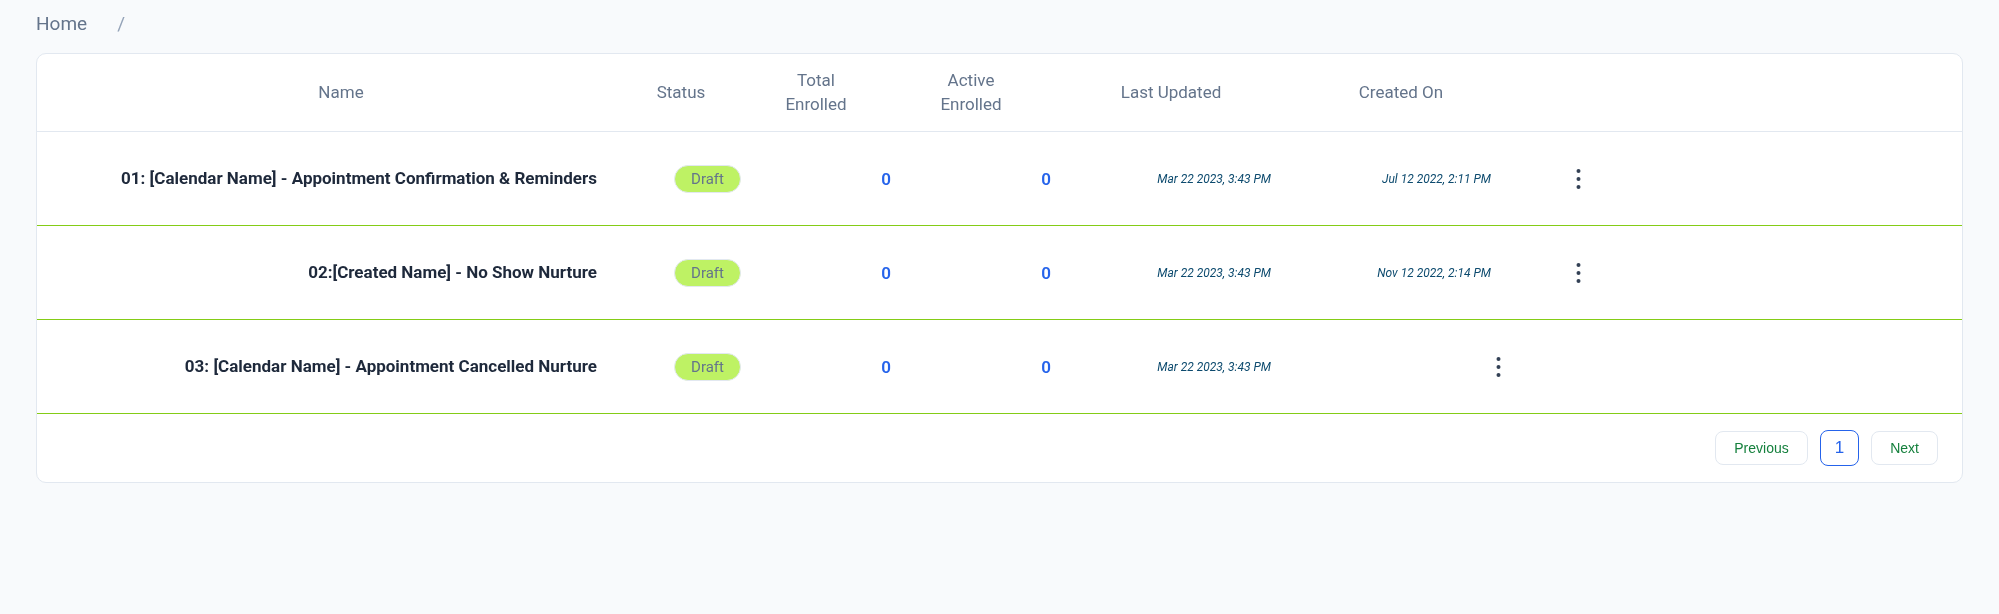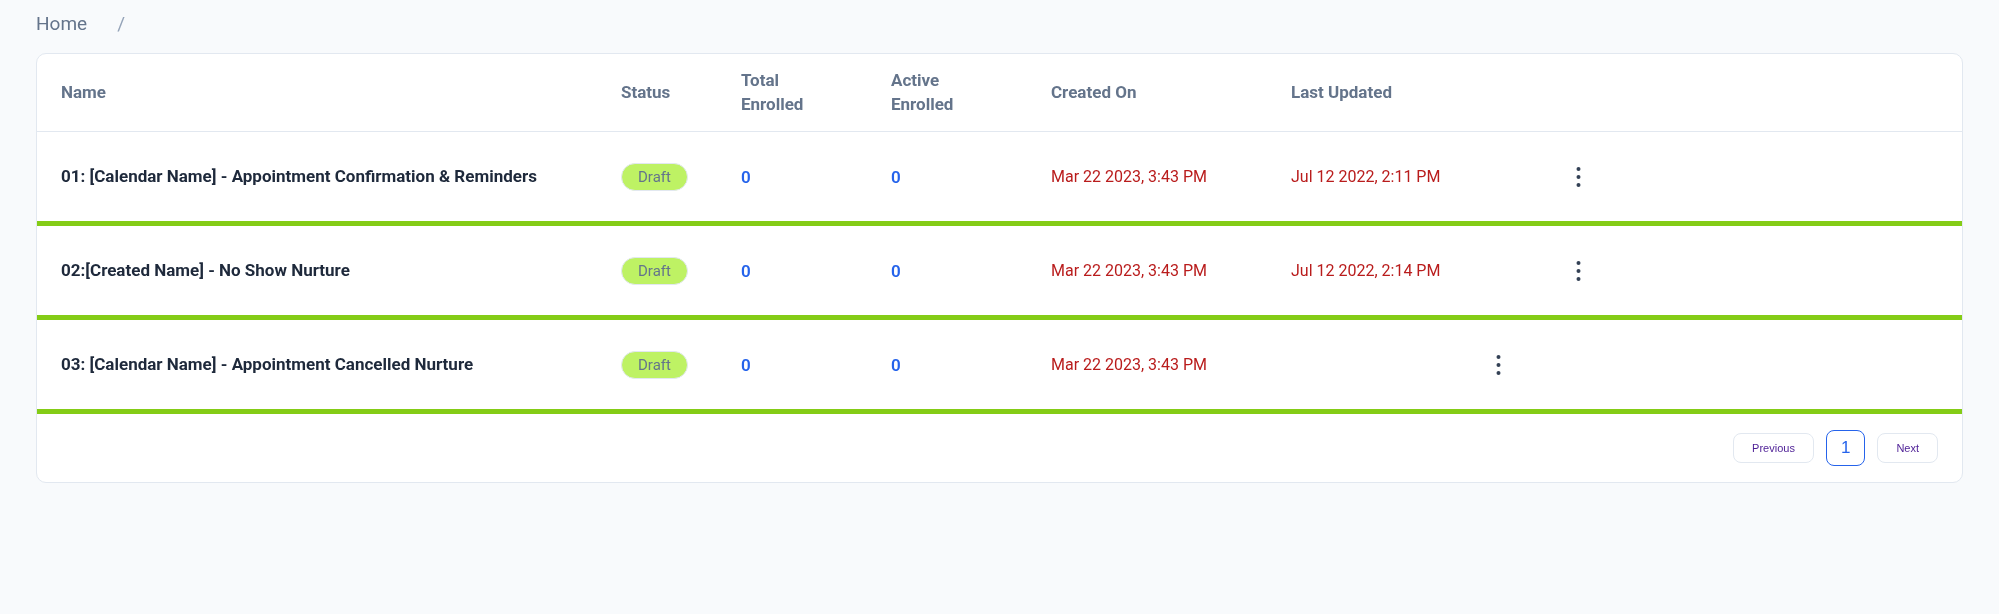--- a/index.html
+++ b/index.html
@@ -44,28 +44,30 @@
       display: grid;
       grid-template-columns: 560px 120px 150px 160px 240px 220px 80px;
       align-items: center;
       padding: 0 24px;
     }
     .table-header {
       height: 78px;
       border-bottom: 1px solid #e2e8f0;
       color: #64748b;
       font-size: 17px;
-      font-weight: 700;
+      font-weight: 400;
+      text-align: center;
     }
     .table-header .th {
       line-height: 1.4;
     }
     .table-row {
       height: 94px;
-      border-bottom: 5px solid #84cc16;
+      border-bottom: 1px solid #84cc16;
+      text-align: right;
     }
     .table-row:last-of-type {
       border-bottom: 1px solid #e2e8f0;
     }
     .name-cell {
       font-weight: 700;
       color: #1e293b;
       font-size: 17px;
       padding-right: 24px;
       line-height: 1.5;
@@ -82,24 +84,25 @@
       background: #bef264;
       width: fit-content;
     }
     .num-cell {
       color: #2563eb;
       font-weight: 600;
       font-size: 17px;
       cursor: pointer;
     }
     .date-cell {
-      color: #b91c1c;
-      font-size: 16px;
+      color: #0c4a6e;
+      font-size: 12px;
       line-height: 1.5;
       padding-right: 20px;
+      font-style: italic;
     }
     .actions-cell {
       display: flex;
       justify-content: flex-end;
       align-items: center;
     }
     .more-btn {
       background: transparent;
       border: none;
       cursor: pointer;
@@ -116,24 +119,24 @@
     .pagination {
       display: flex;
       justify-content: flex-end;
       align-items: center;
       gap: 12px;
       padding: 16px 24px;
     }
     .page-btn {
       border: 1px solid #e2e8f0;
       background: #ffffff;
-      color: #4c1d95;
+      color: #15803d;
       padding: 8px 18px;
       border-radius: 8px;
-      font-size: 11px;
+      font-size: 14px;
       cursor: pointer;
       font-weight: 500;
     }
     .page-num {
       border: 1.5px solid #2563eb;
       background: #ffffff;
       color: #2563eb;
       padding: 7px 14px;
       border-radius: 8px;
       font-size: 17px;
@@ -159,22 +162,22 @@
       <div class="th">Name</div>
       <div class="th">Status</div>
       <div class="th th-wrap">
         <span>Total</span>
         <span>Enrolled</span>
       </div>
       <div class="th th-wrap">
         <span>Active</span>
         <span>Enrolled</span>
       </div>
+      <div class="th">Last Updated</div>
       <div class="th">Created On</div>
-      <div class="th">Last Updated</div>
       <div class="th"></div>
     </div>
 
     <div class="table-row">
       <div class="name-cell">01: [Calendar Name] - Appointment Confirmation &amp; Reminders</div>
       <div>
         <span class="status-pill">Draft</span>
       </div>
       <div class="num-cell">0</div>
       <div class="num-cell">0</div>
@@ -192,21 +195,21 @@
     </div>
 
     <div class="table-row">
       <div class="name-cell">02:[Created Name] - No Show Nurture</div>
       <div>
         <span class="status-pill">Draft</span>
       </div>
       <div class="num-cell">0</div>
       <div class="num-cell">0</div>
       <div class="date-cell">Mar 22 2023, 3:43 PM</div>
-      <div class="date-cell">Jul 12 2022, 2:14 PM</div>
+      <div class="date-cell">Nov 12 2022, 2:14 PM</div>
       <div class="actions-cell">
         <button class="more-btn">
           <svg viewBox="0 0 4 20">
             <circle cx="2" cy="2" r="2" fill="#334155"></circle>
             <circle cx="2" cy="10" r="2" fill="#334155"></circle>
             <circle cx="2" cy="18" r="2" fill="#334155"></circle>
           </svg>
         </button>
       </div>
     </div>

